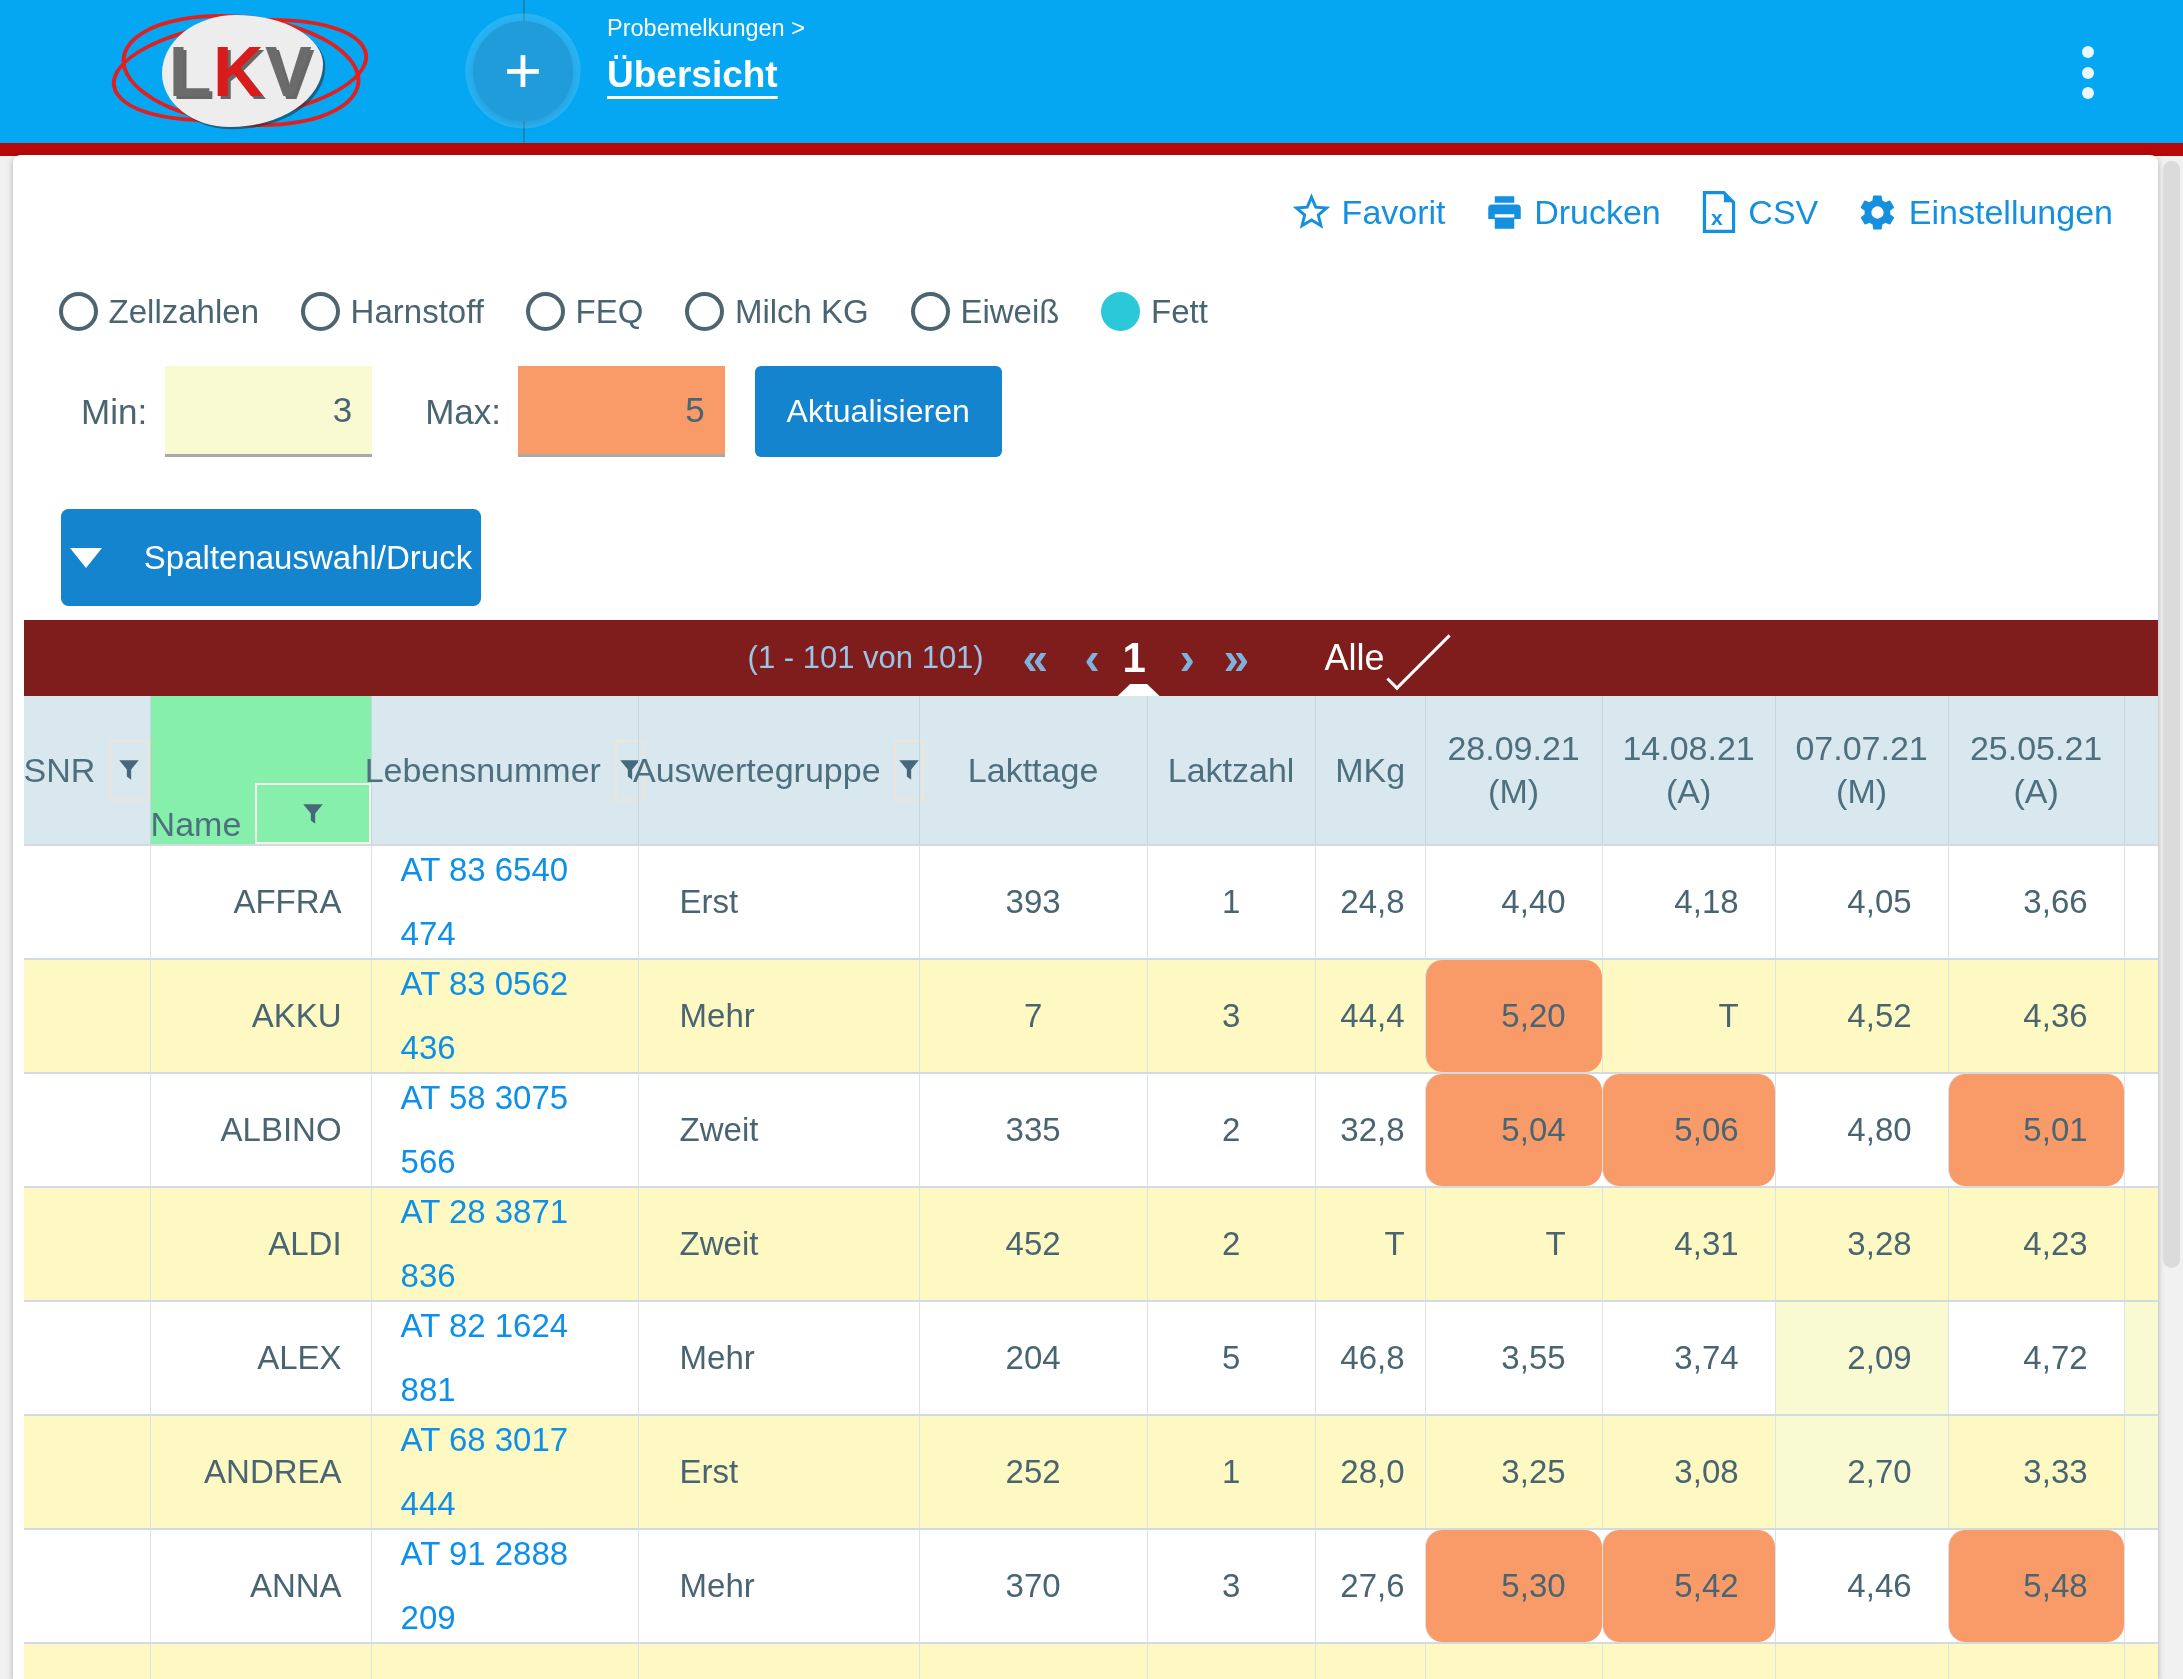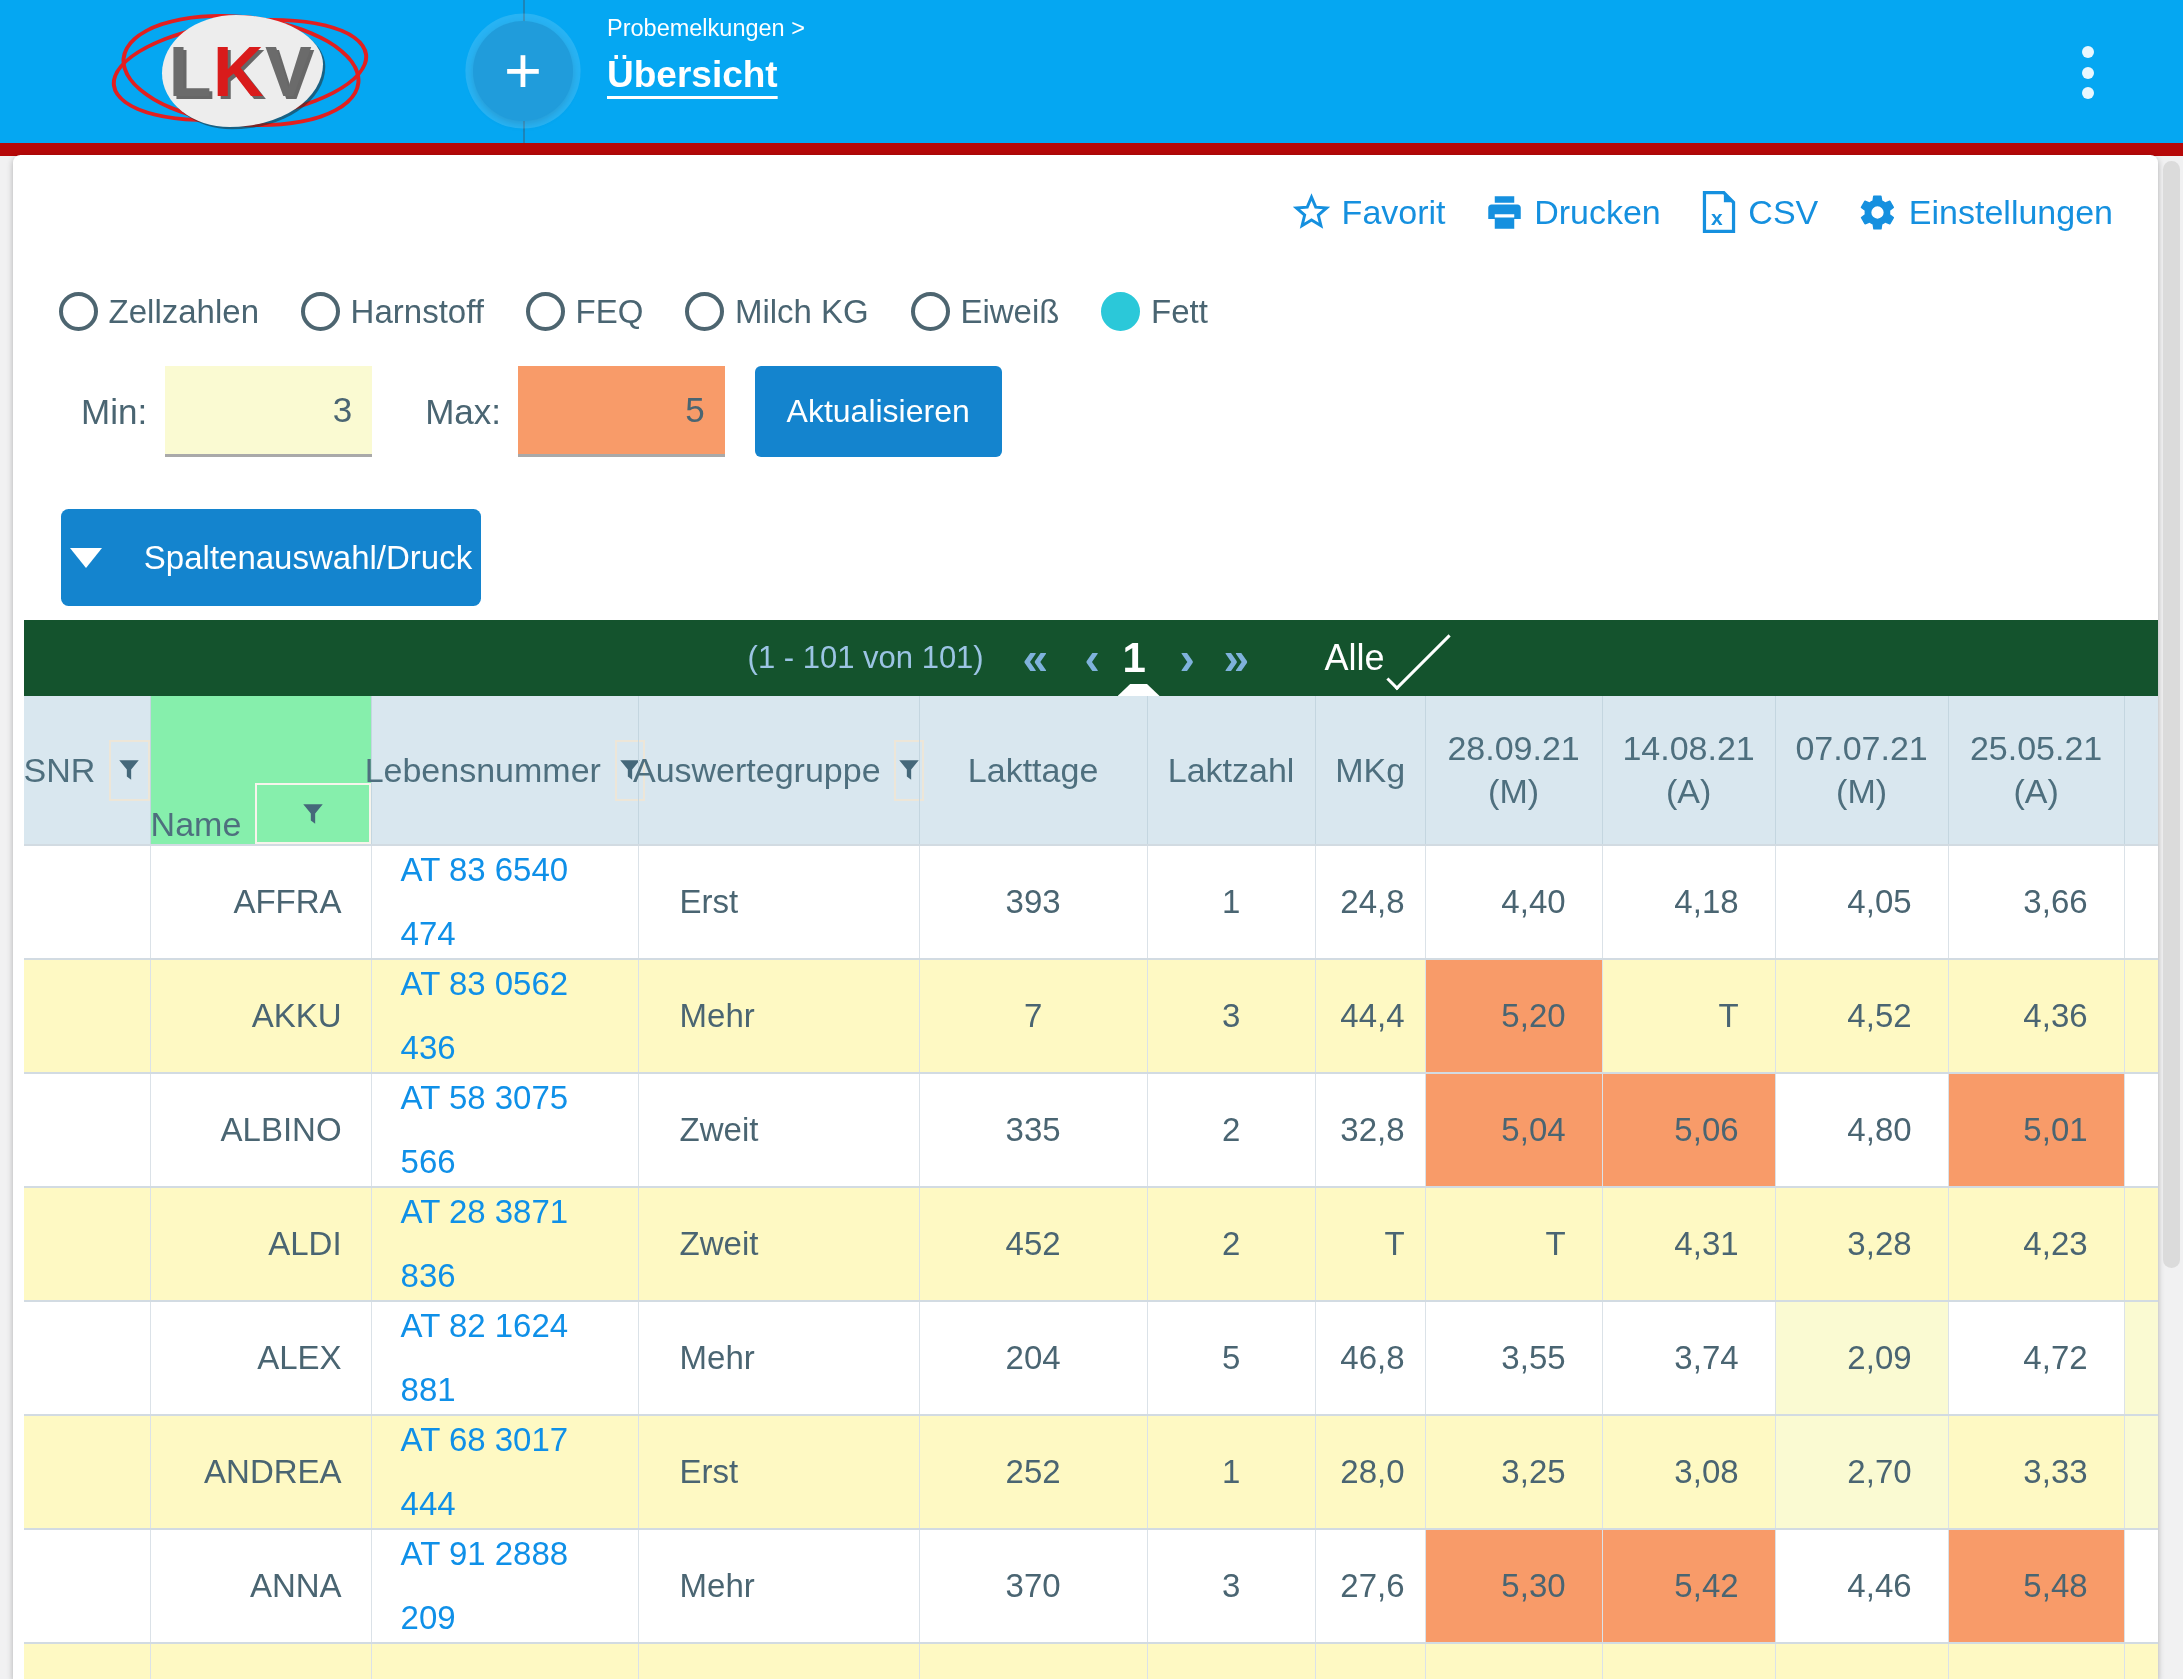--- a/index.html
+++ b/index.html
@@ -61,21 +61,21 @@
     font-size:32px; border:none; border-radius:6px; cursor:pointer; }
 
   
   .btn-columns { position:absolute; top:354px; left:48px; width:420px; height:97px; background:#1484CE;
     color:#fff; font-size:33px; border:none; border-radius:7.6px; cursor:pointer; display:flex;
     align-items:center; justify-content:center; gap:42px; }
   .tri-down { width:0; height:0; border-left:16.7px solid transparent; border-right:16.7px solid transparent;
     border-top:20px solid #FFFFFF; }
 
   
-  .pagbar { position:absolute; top:465px; left:10.6px; width:2134px; height:76px; background:#14532d; }
+  .pagbar { position:absolute; top:465px; left:10.6px; width:2134px; height:76px; background:#7f1d1d; }
   .pagbar > span { position:absolute; top:0; height:76px; line-height:76px; }
   .pag-count { left:724px; font-size:31px; color:#9CC4E4; }
   .pag-arrow { font-size:46px; color:#7FB2DC; font-weight:bold; cursor:pointer; }
   .pag-first { left:999px; } .pag-prev { left:1061px; }
   .pag-page { left:1099px; font-size:42px; color:#FFFFFF; font-weight:bold; }
   .pag-next { left:1156px; } .pag-last { left:1200px; }
   .pag-alle { left:1301px; font-size:36px; color:#FFFFFF; cursor:pointer; }
   .pag-chev { position:absolute; left:1387px; top:32px; width:15px; height:15px; border-right:3.8px solid #fff;
     border-bottom:3.8px solid #fff; transform:rotate(45deg); }
   .pag-pointer { position:absolute; left:1094px; bottom:0; width:42px; height:12px; background:#FFFFFF;
@@ -99,21 +99,21 @@
   .tbody .tr.alt { background:#fef9c3; }
   .td { display:flex; align-items:center; border-left:1.5px solid #DBE2E8; font-size:33px; overflow:hidden; }
   .td:first-child { border-left:none; }
   .c-name { justify-content:flex-end; padding-right:29px; }
   .c-lnr { padding-left:29px; }
   .lnr-link { color:#0F90E8; text-decoration:none; display:inline-block; width:185px; line-height:1.95; cursor:pointer; }
   .c-grp { padding-left:41px; }
   .c-center { justify-content:center; }
   .c-num { justify-content:flex-end; padding-right:20px; }
   .c-date { justify-content:flex-end; padding-right:36px; }
-  .td.orange { background:#F89B69; }
+  .td.orange { background:#F89B69;border-radius:17px; }
   .td.yellow { background:#FAFAD2; }
   .partial .lnr-link { align-self:flex-start; margin-top:27px; }
   .partial .td { align-items:flex-start; }
 
   
   .scroll-thumb { position:absolute; right:3px; top:161px; width:16.7px; height:1107px; border-radius:8.3px;
     background:#DBDBDB; }
 </style>
 </head>
 <body>

